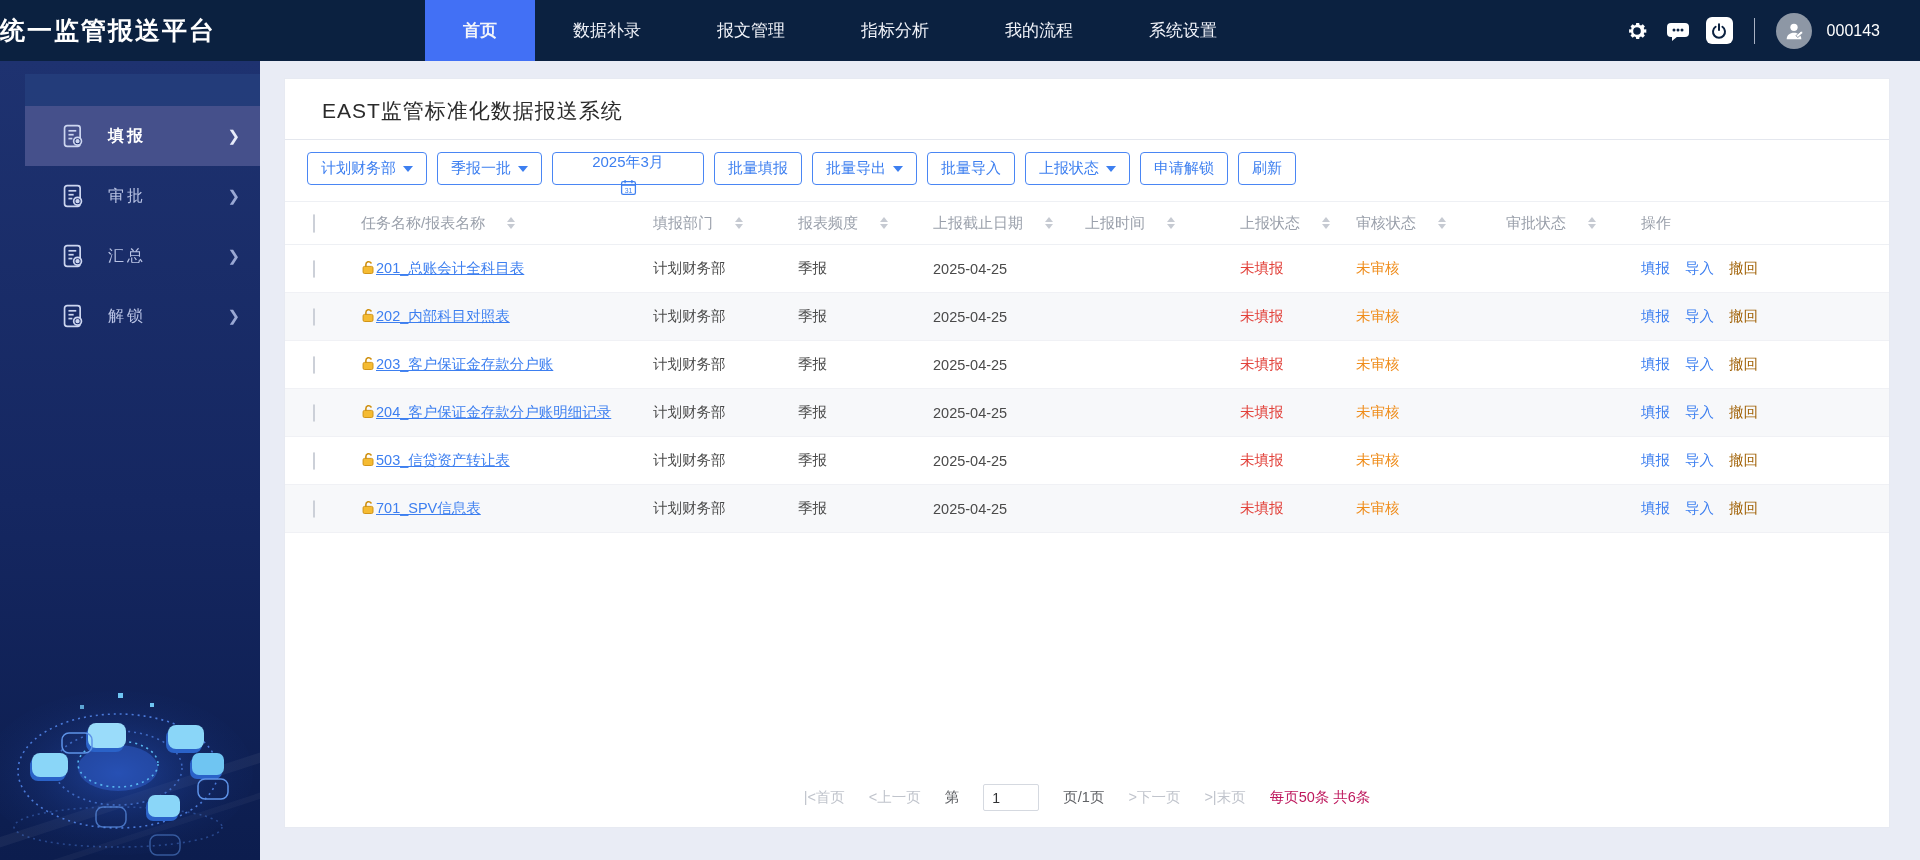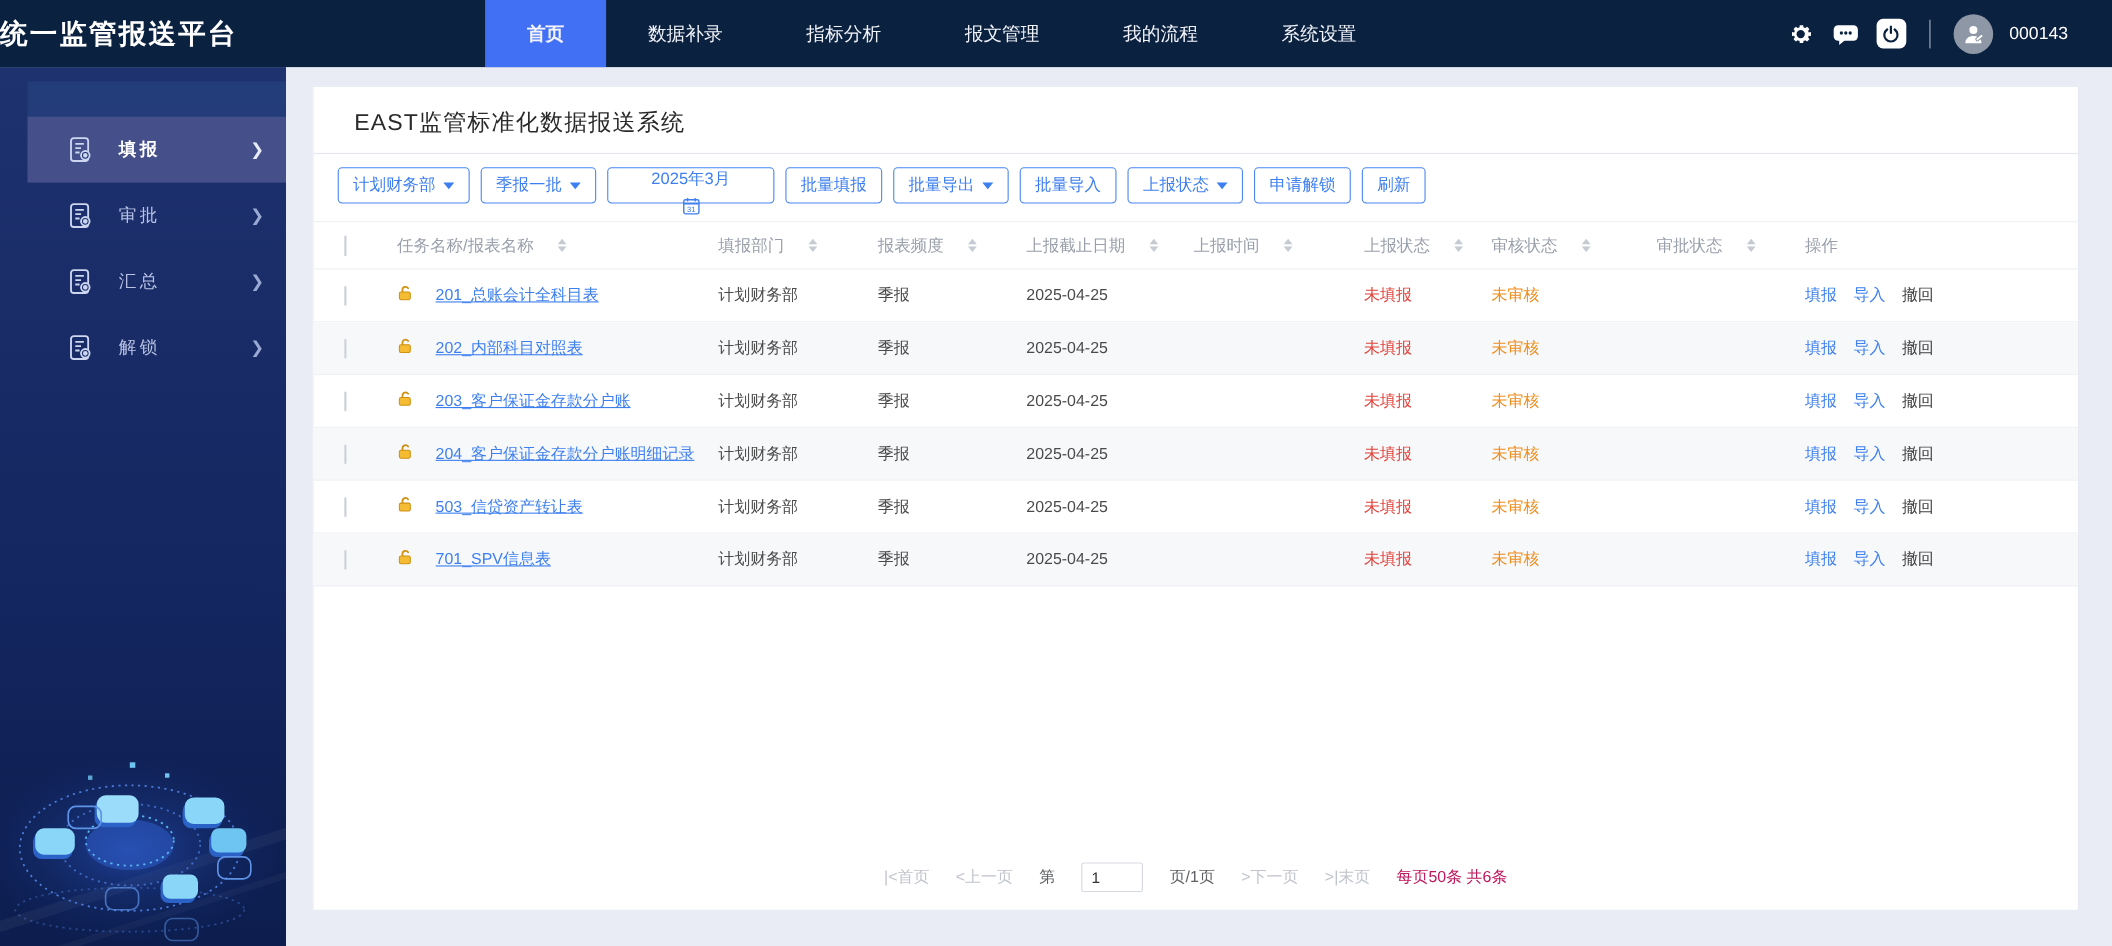--- a/index.html
+++ b/index.html
@@ -3,21 +3,21 @@
 <meta charset="utf-8">
 <style>
   * { margin:0; padding:0; box-sizing:border-box; }
   html,body { width:1920px; height:860px; overflow:hidden;
     font-family:"Liberation Sans","DejaVu Sans",sans-serif; background:#e9ecf5; }
 
   
   .topbar { position:absolute; left:0; top:0; width:1920px; height:61px;
     background:#0b2140; display:flex; align-items:center; z-index:20; }
   .brand { color:#fff; font-size:25px; font-weight:bold; letter-spacing:2px; }
-  .topnav { position:absolute; left:425px; top:0; height:48px; display:flex;margin-left:16px; }
+  .topnav { position:absolute; left:425px; top:0; height:48px; display:flex; }
   .topnav-item { height:61px; line-height:61px; padding:0 38px; color:#f2f4fa;
     font-size:17px; cursor:pointer; white-space:nowrap; }
   .topnav-item.active { background:#4270f5; font-weight:bold; }
   .top-right { position:absolute; right:40px; top:0; height:61px; display:flex; align-items:center; gap:15px; }
   .tool-ic { width:26px; height:26px; display:flex; align-items:center; justify-content:center; cursor:pointer; }
   .power-chip { width:27px; height:27px; background:#fff; border-radius:6px;
     display:flex; align-items:center; justify-content:center; cursor:pointer; }
   .vdiv { width:1px; height:26px; background:#cfd6e4; opacity:.8; margin:0 6px; }
   .avatar { width:36px; height:36px; border-radius:50%; background:#8d97a5;
     display:flex; align-items:center; justify-content:center; cursor:pointer; }
@@ -60,46 +60,46 @@
     align-items:center; padding-left:28px; }
   .thead { height:44px; color:#9aa0ab; font-size:15px; border-top:1px solid #eef0f4; border-bottom:1px solid #eef0f4; }
   .th { display:flex; align-items:center; gap:22px; cursor:pointer; }
   .sort { display:inline-flex; flex-direction:column; gap:2px; }
   .sort i { display:block; width:0; height:0; border-left:4px solid transparent; border-right:4px solid transparent; }
   .sort .up { border-bottom:5px solid #c6cad2; }
   .sort .dn { border-top:5px solid #c6cad2; }
   .tr { height:48px; border-bottom:1px solid #f0f1f5; font-size:14.5px; color:#4a4a4a; }
   .tr:nth-child(even) { background:#f7f8fa; }
   .cbx { width:16px; height:16px; border:1px solid #ccd0d8; border-radius:2px; background:#fff; cursor:pointer; }
-  .namecell { display:flex; align-items:center; gap:20px; }
+  .namecell { display:flex; align-items:center; gap:0; }
   .rowlink { color:#3d7ff0; text-decoration:underline; cursor:pointer; }
   .st-red { color:#e2413a; }
   .st-orange { color:#ef8c1a; }
   .actions { display:flex; gap:15px; font-size:14.5px; }
   .act-link { color:#3d7ff0; cursor:pointer; }
-  .act-disabled { color:#404040; cursor:default; }
+  .act-disabled { color:#a16207; cursor:default; }
 
   
   .pager { position:absolute; left:0; right:0; bottom:16px; display:flex;
     justify-content:center; align-items:center; gap:24px; font-size:14.5px; color:#606266; }
   .pg-dis { color:#c0c4cc; cursor:pointer; }
   .pg-input { width:56px; height:27px; border:1px solid #d5d9e0; border-radius:2px;
     text-align:left; padding-left:8px; font-size:14px; color:#303133; font-family:inherit; }
   .pg-strong { color:#be185d; }
 </style>
 </head>
 <body>
 
 <div class="topbar">
   <div class="brand">统一监管报送平台</div>
   <div class="topnav" id="topnav">
       <div class="topnav-item active"><span>首页</span></div>
       <div class="topnav-item"><span>数据补录</span></div>
+      <div class="topnav-item"><span>报文管理</span></div>
       <div class="topnav-item"><span>指标分析</span></div>
-      <div class="topnav-item"><span>报文管理</span></div>
       <div class="topnav-item"><span>我的流程</span></div>
       <div class="topnav-item"><span>系统设置</span></div>
     </div>
   <div class="top-right">
     <span class="tool-ic">
       <svg width="24" height="24" viewBox="0 0 24 24">
           <path fill="#fff" d="M12 8.2a3.8 3.8 0 1 0 0 7.6 3.8 3.8 0 0 0 0-7.6zm9.3 5.6l-2-.4c-.1.5-.3 1-.6 1.5l1.2 1.7-2.1 2.1-1.7-1.2c-.5.3-1 .5-1.5.6l-.4 2h-3l-.4-2c-.5-.1-1-.3-1.5-.6l-1.7 1.2-2.1-2.1 1.2-1.7c-.3-.5-.5-1-.6-1.5l-2 .4v-3.6l2 .4c.1-.5.3-1 .6-1.5L5.5 7.4l2.1-2.1 1.7 1.2c.5-.3 1-.5 1.5-.6l.4-2h3l.4 2c.5.1 1 .3 1.5.6l1.7-1.2 2.1 2.1-1.2 1.7c.3.5.5 1 .6 1.5l2-.4z"></path>
           <circle cx="12" cy="12" r="2" fill="#0b2140"></circle>
         </svg>
     </span>

